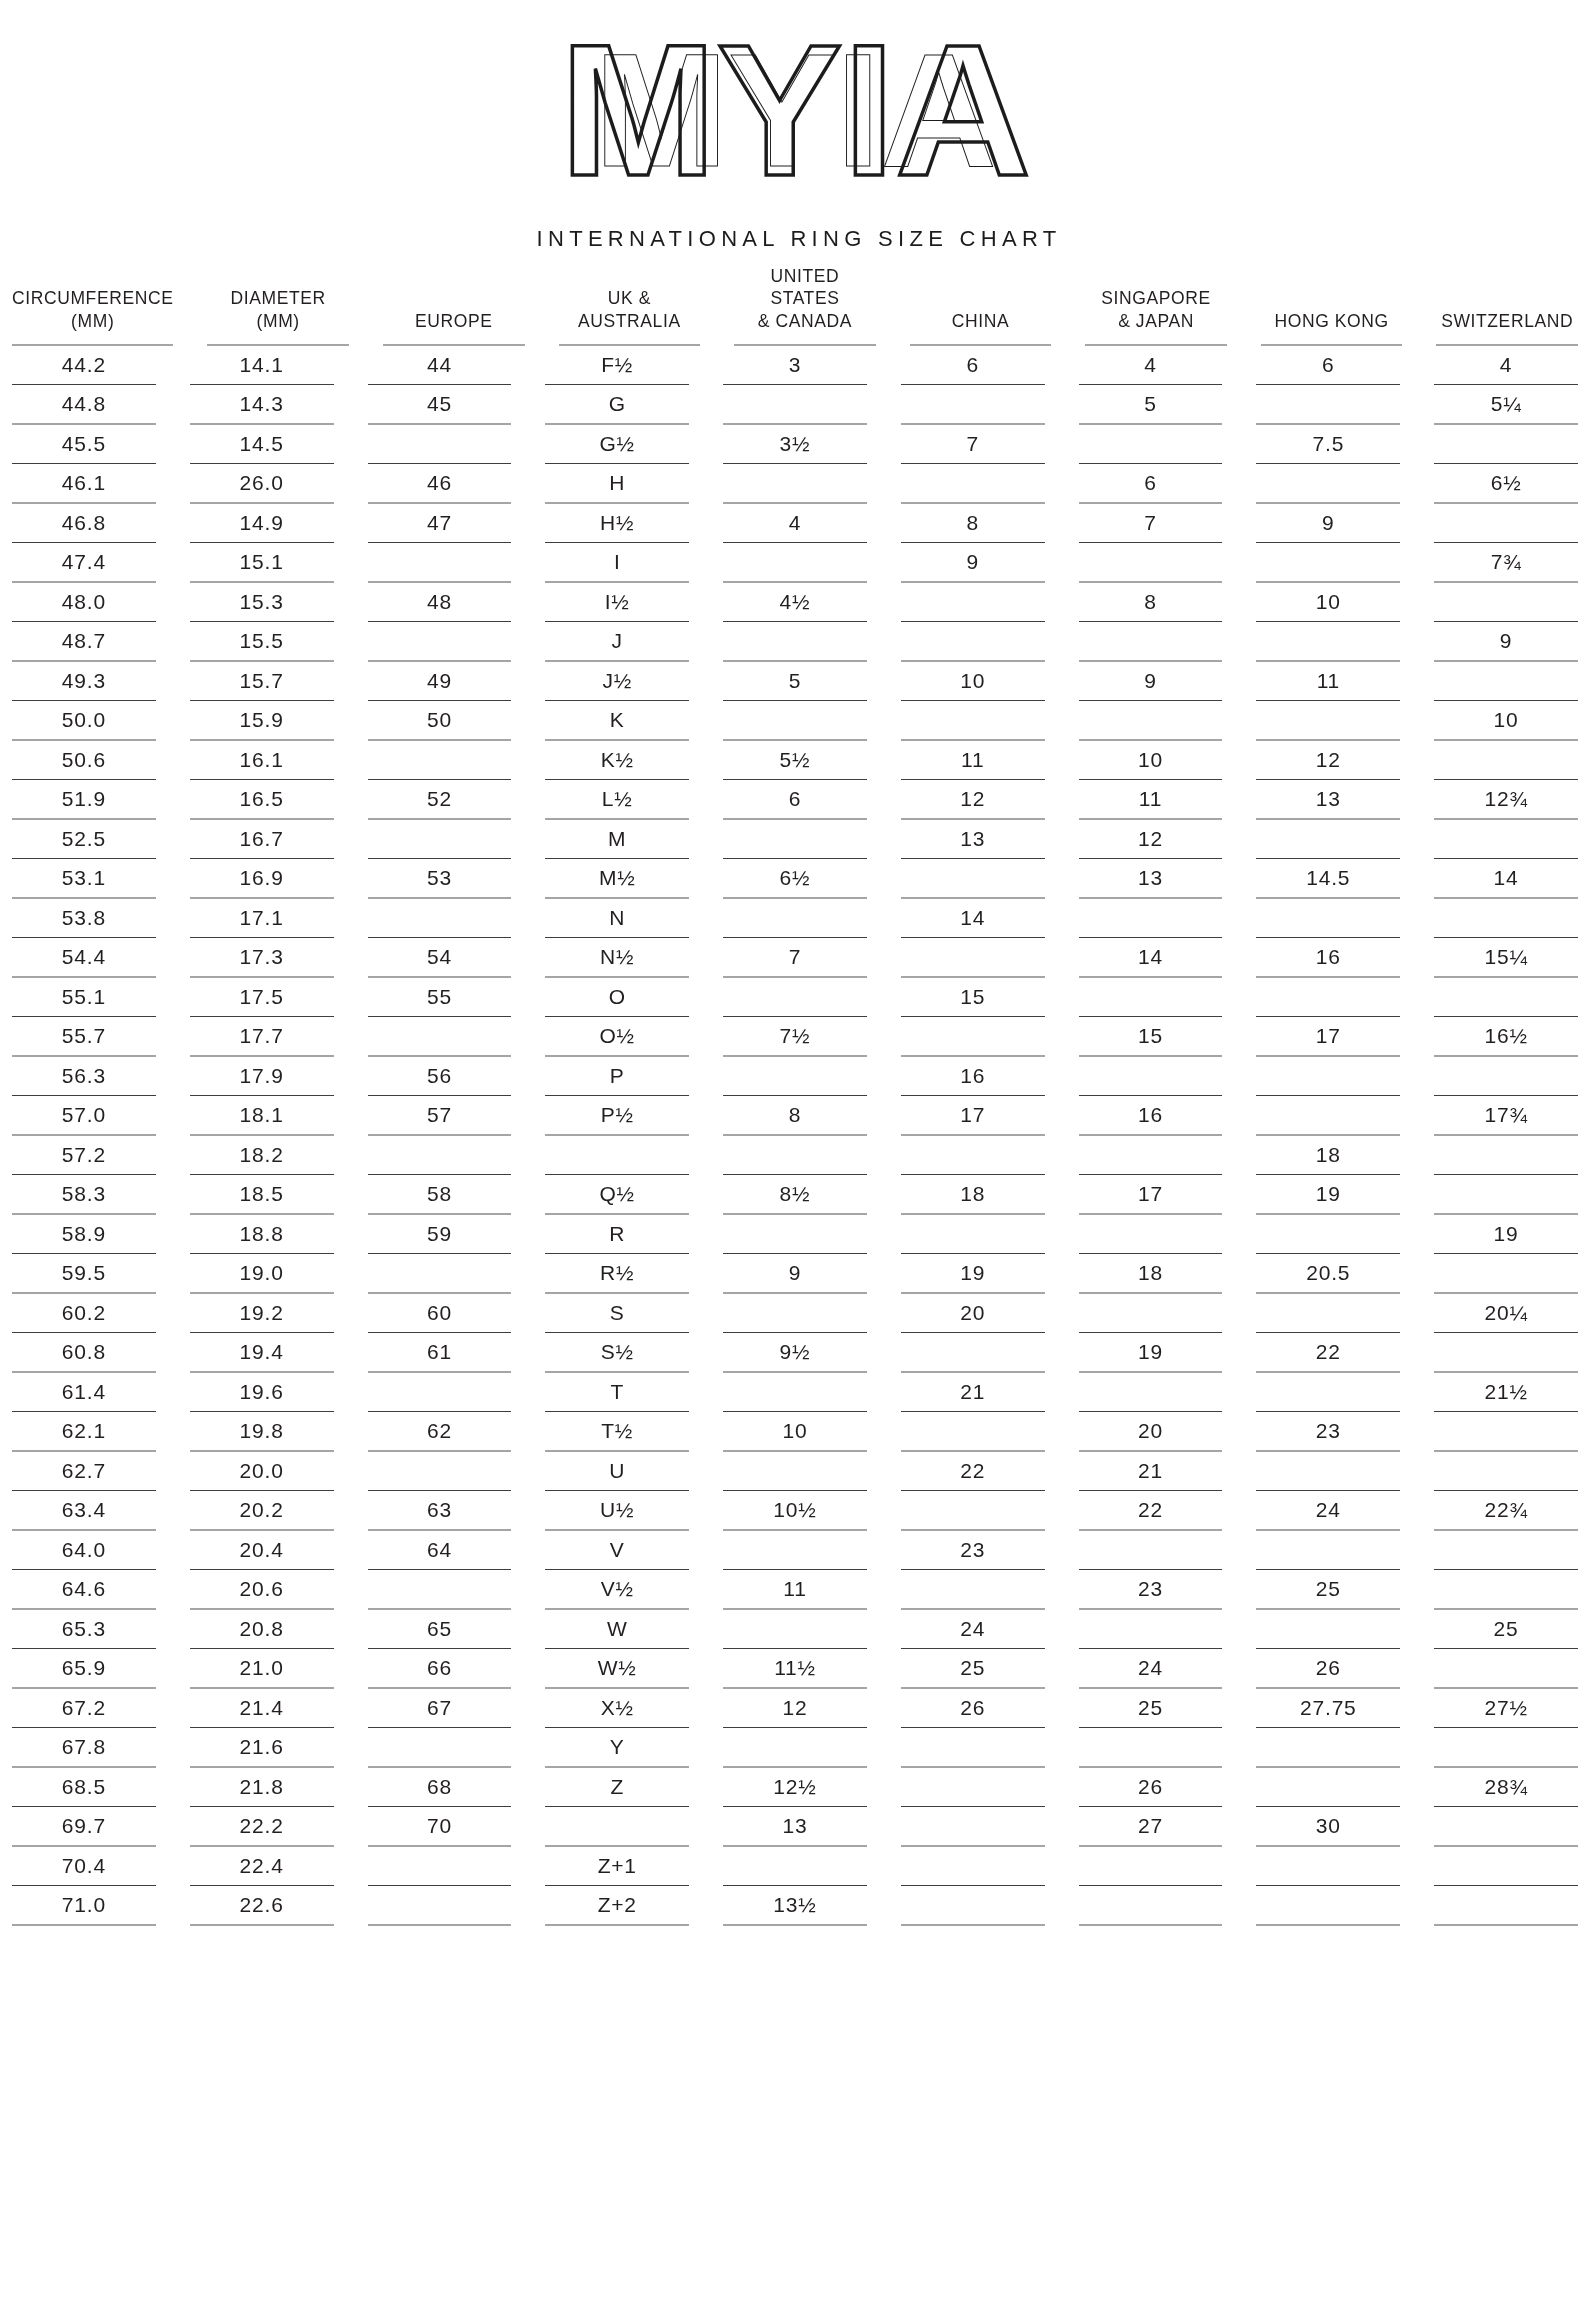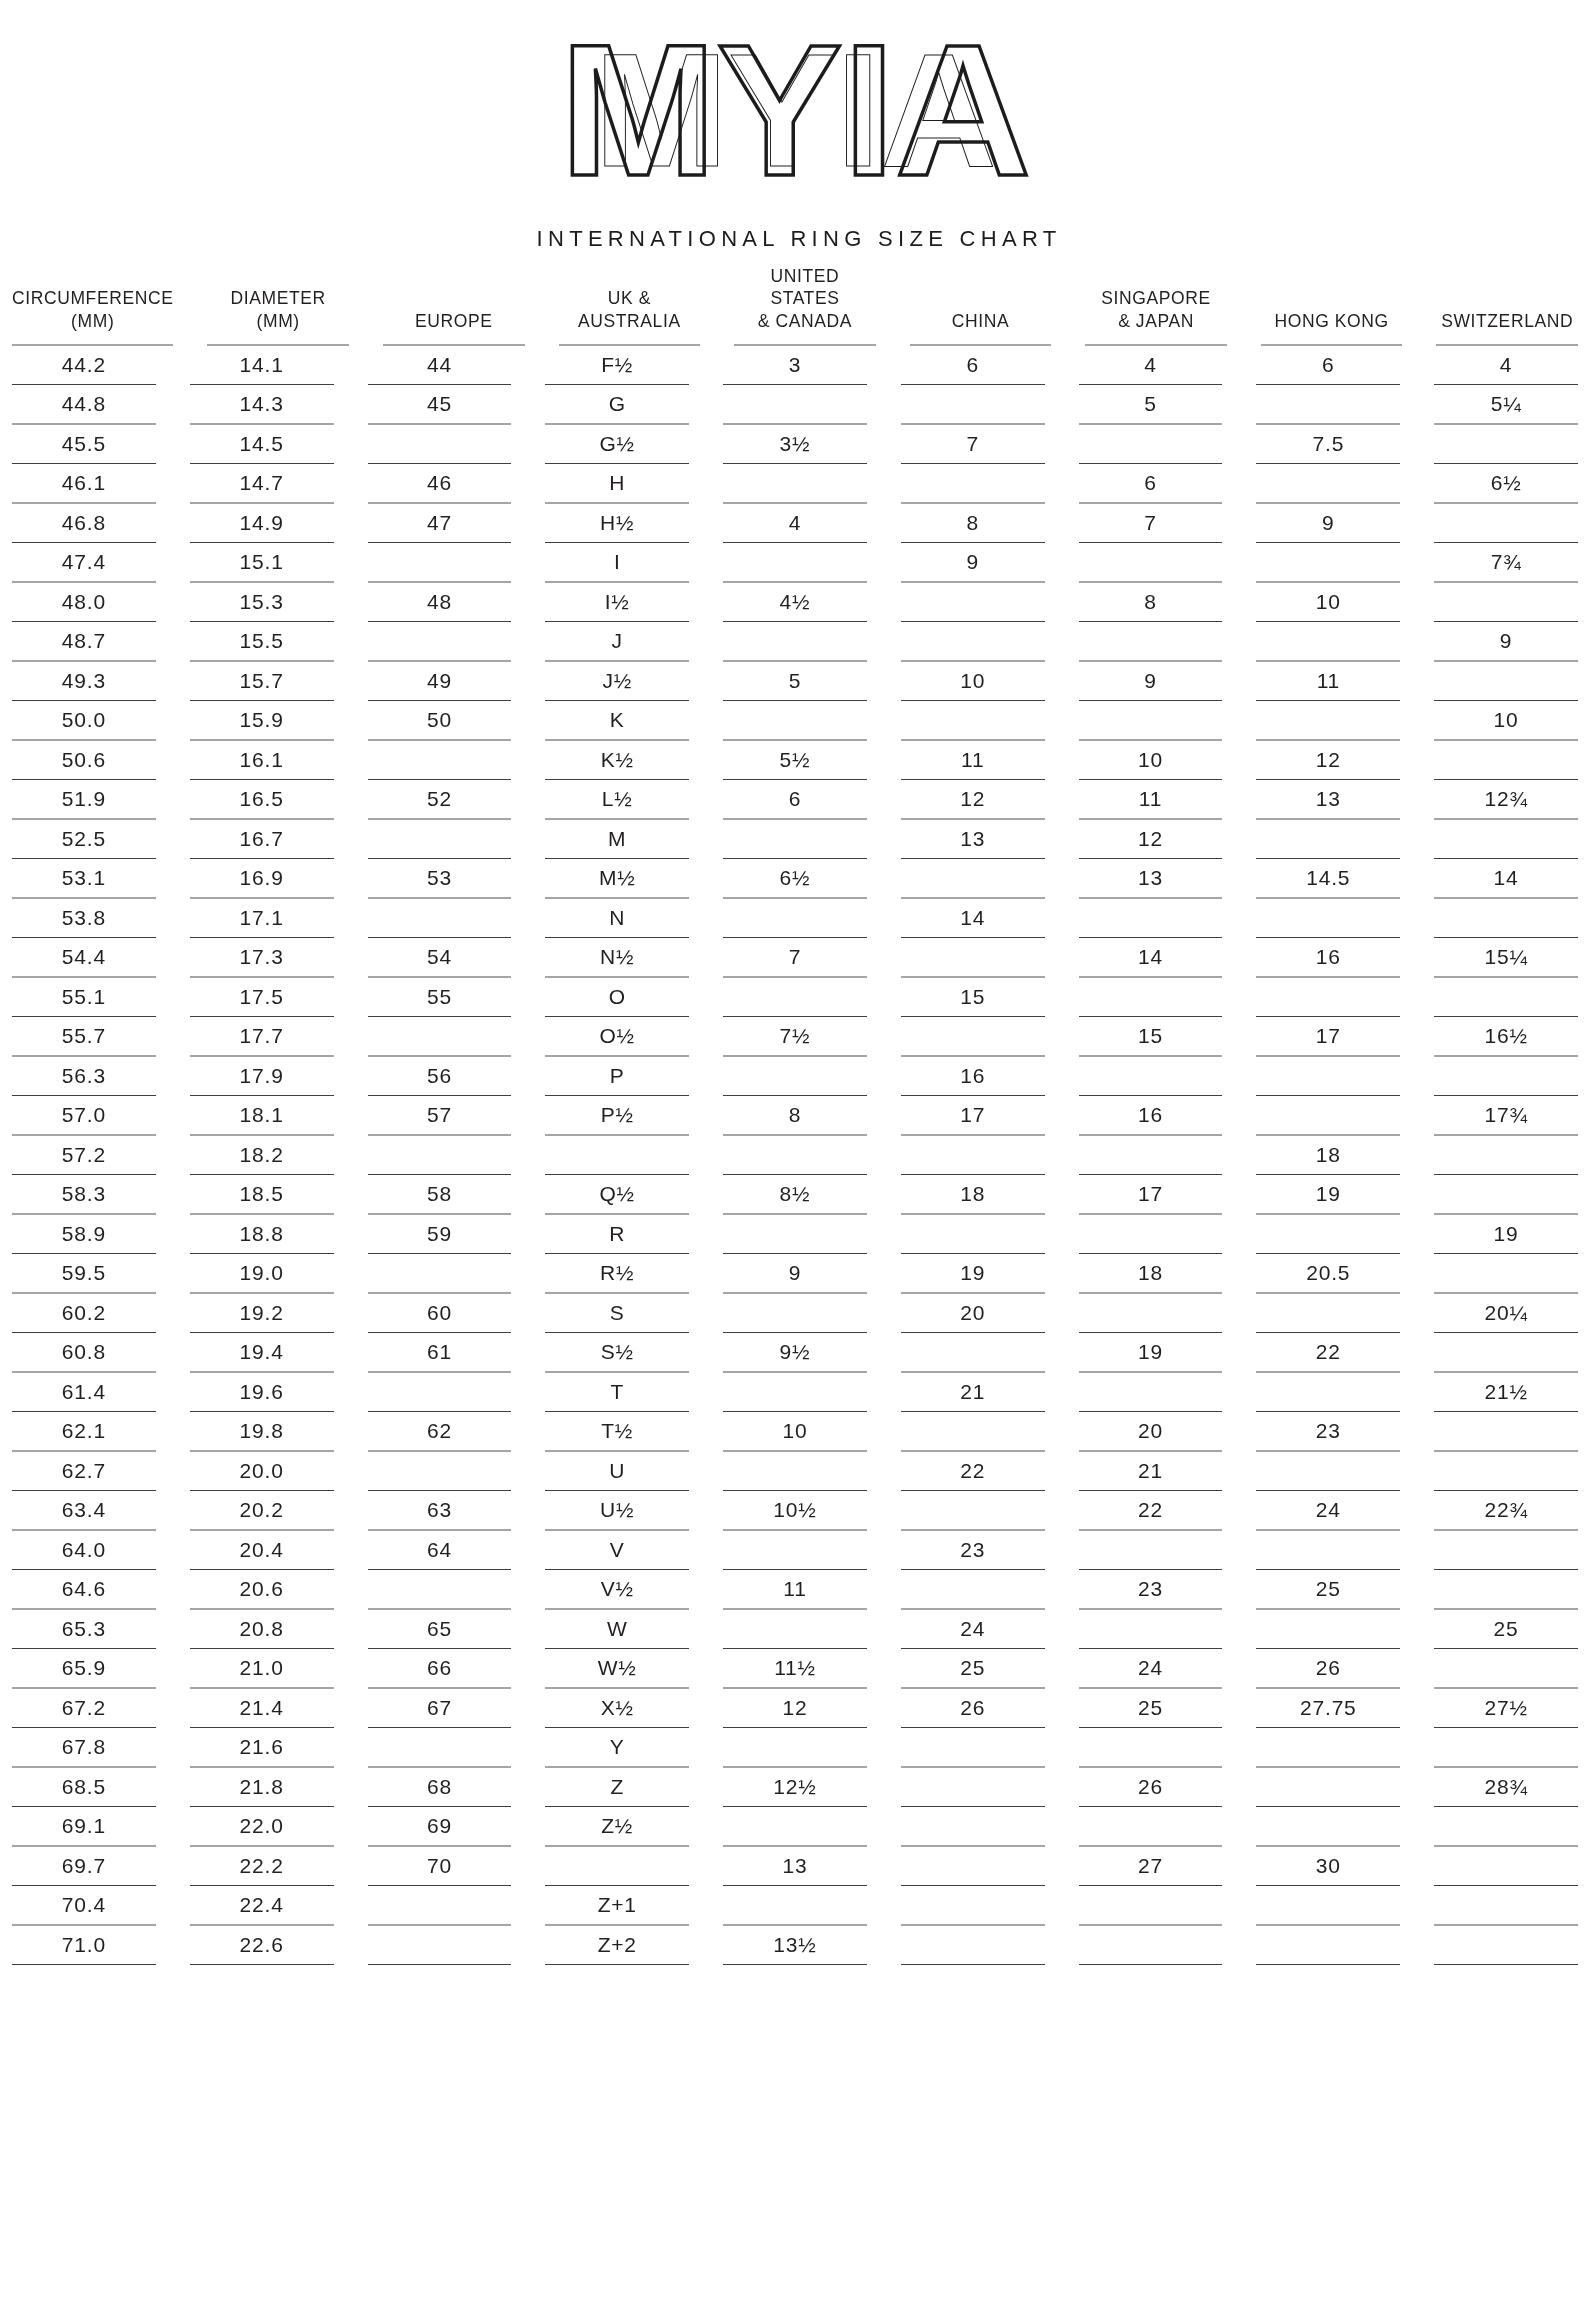--- a/index.html
+++ b/index.html
@@ -137,21 +137,21 @@
           <div class="data-cell"></div>
           <div class="data-cell">G½</div>
           <div class="data-cell">3½</div>
           <div class="data-cell">7</div>
           <div class="data-cell"></div>
           <div class="data-cell">7.5</div>
           <div class="data-cell"></div>
         </div>
         <div class="grid-row data-row">
           <div class="data-cell">46.1</div>
-          <div class="data-cell">14.7</div>
+          <div class="data-cell">26.0</div>
           <div class="data-cell">46</div>
           <div class="data-cell">H</div>
           <div class="data-cell"></div>
           <div class="data-cell"></div>
           <div class="data-cell">6</div>
           <div class="data-cell"></div>
           <div class="data-cell">6½</div>
         </div>
         <div class="grid-row data-row">
           <div class="data-cell">46.8</div>
@@ -510,31 +510,20 @@
           <div class="data-cell">21.8</div>
           <div class="data-cell">68</div>
           <div class="data-cell">Z</div>
           <div class="data-cell">12½</div>
           <div class="data-cell"></div>
           <div class="data-cell">26</div>
           <div class="data-cell"></div>
           <div class="data-cell">28¾</div>
         </div>
         <div class="grid-row data-row">
-          <div class="data-cell">69.1</div>
-          <div class="data-cell">22.0</div>
-          <div class="data-cell">69</div>
-          <div class="data-cell">Z½</div>
-          <div class="data-cell"></div>
-          <div class="data-cell"></div>
-          <div class="data-cell"></div>
-          <div class="data-cell"></div>
-          <div class="data-cell"></div>
-        </div>
-        <div class="grid-row data-row">
           <div class="data-cell">69.7</div>
           <div class="data-cell">22.2</div>
           <div class="data-cell">70</div>
           <div class="data-cell"></div>
           <div class="data-cell">13</div>
           <div class="data-cell"></div>
           <div class="data-cell">27</div>
           <div class="data-cell">30</div>
           <div class="data-cell"></div>
         </div>

